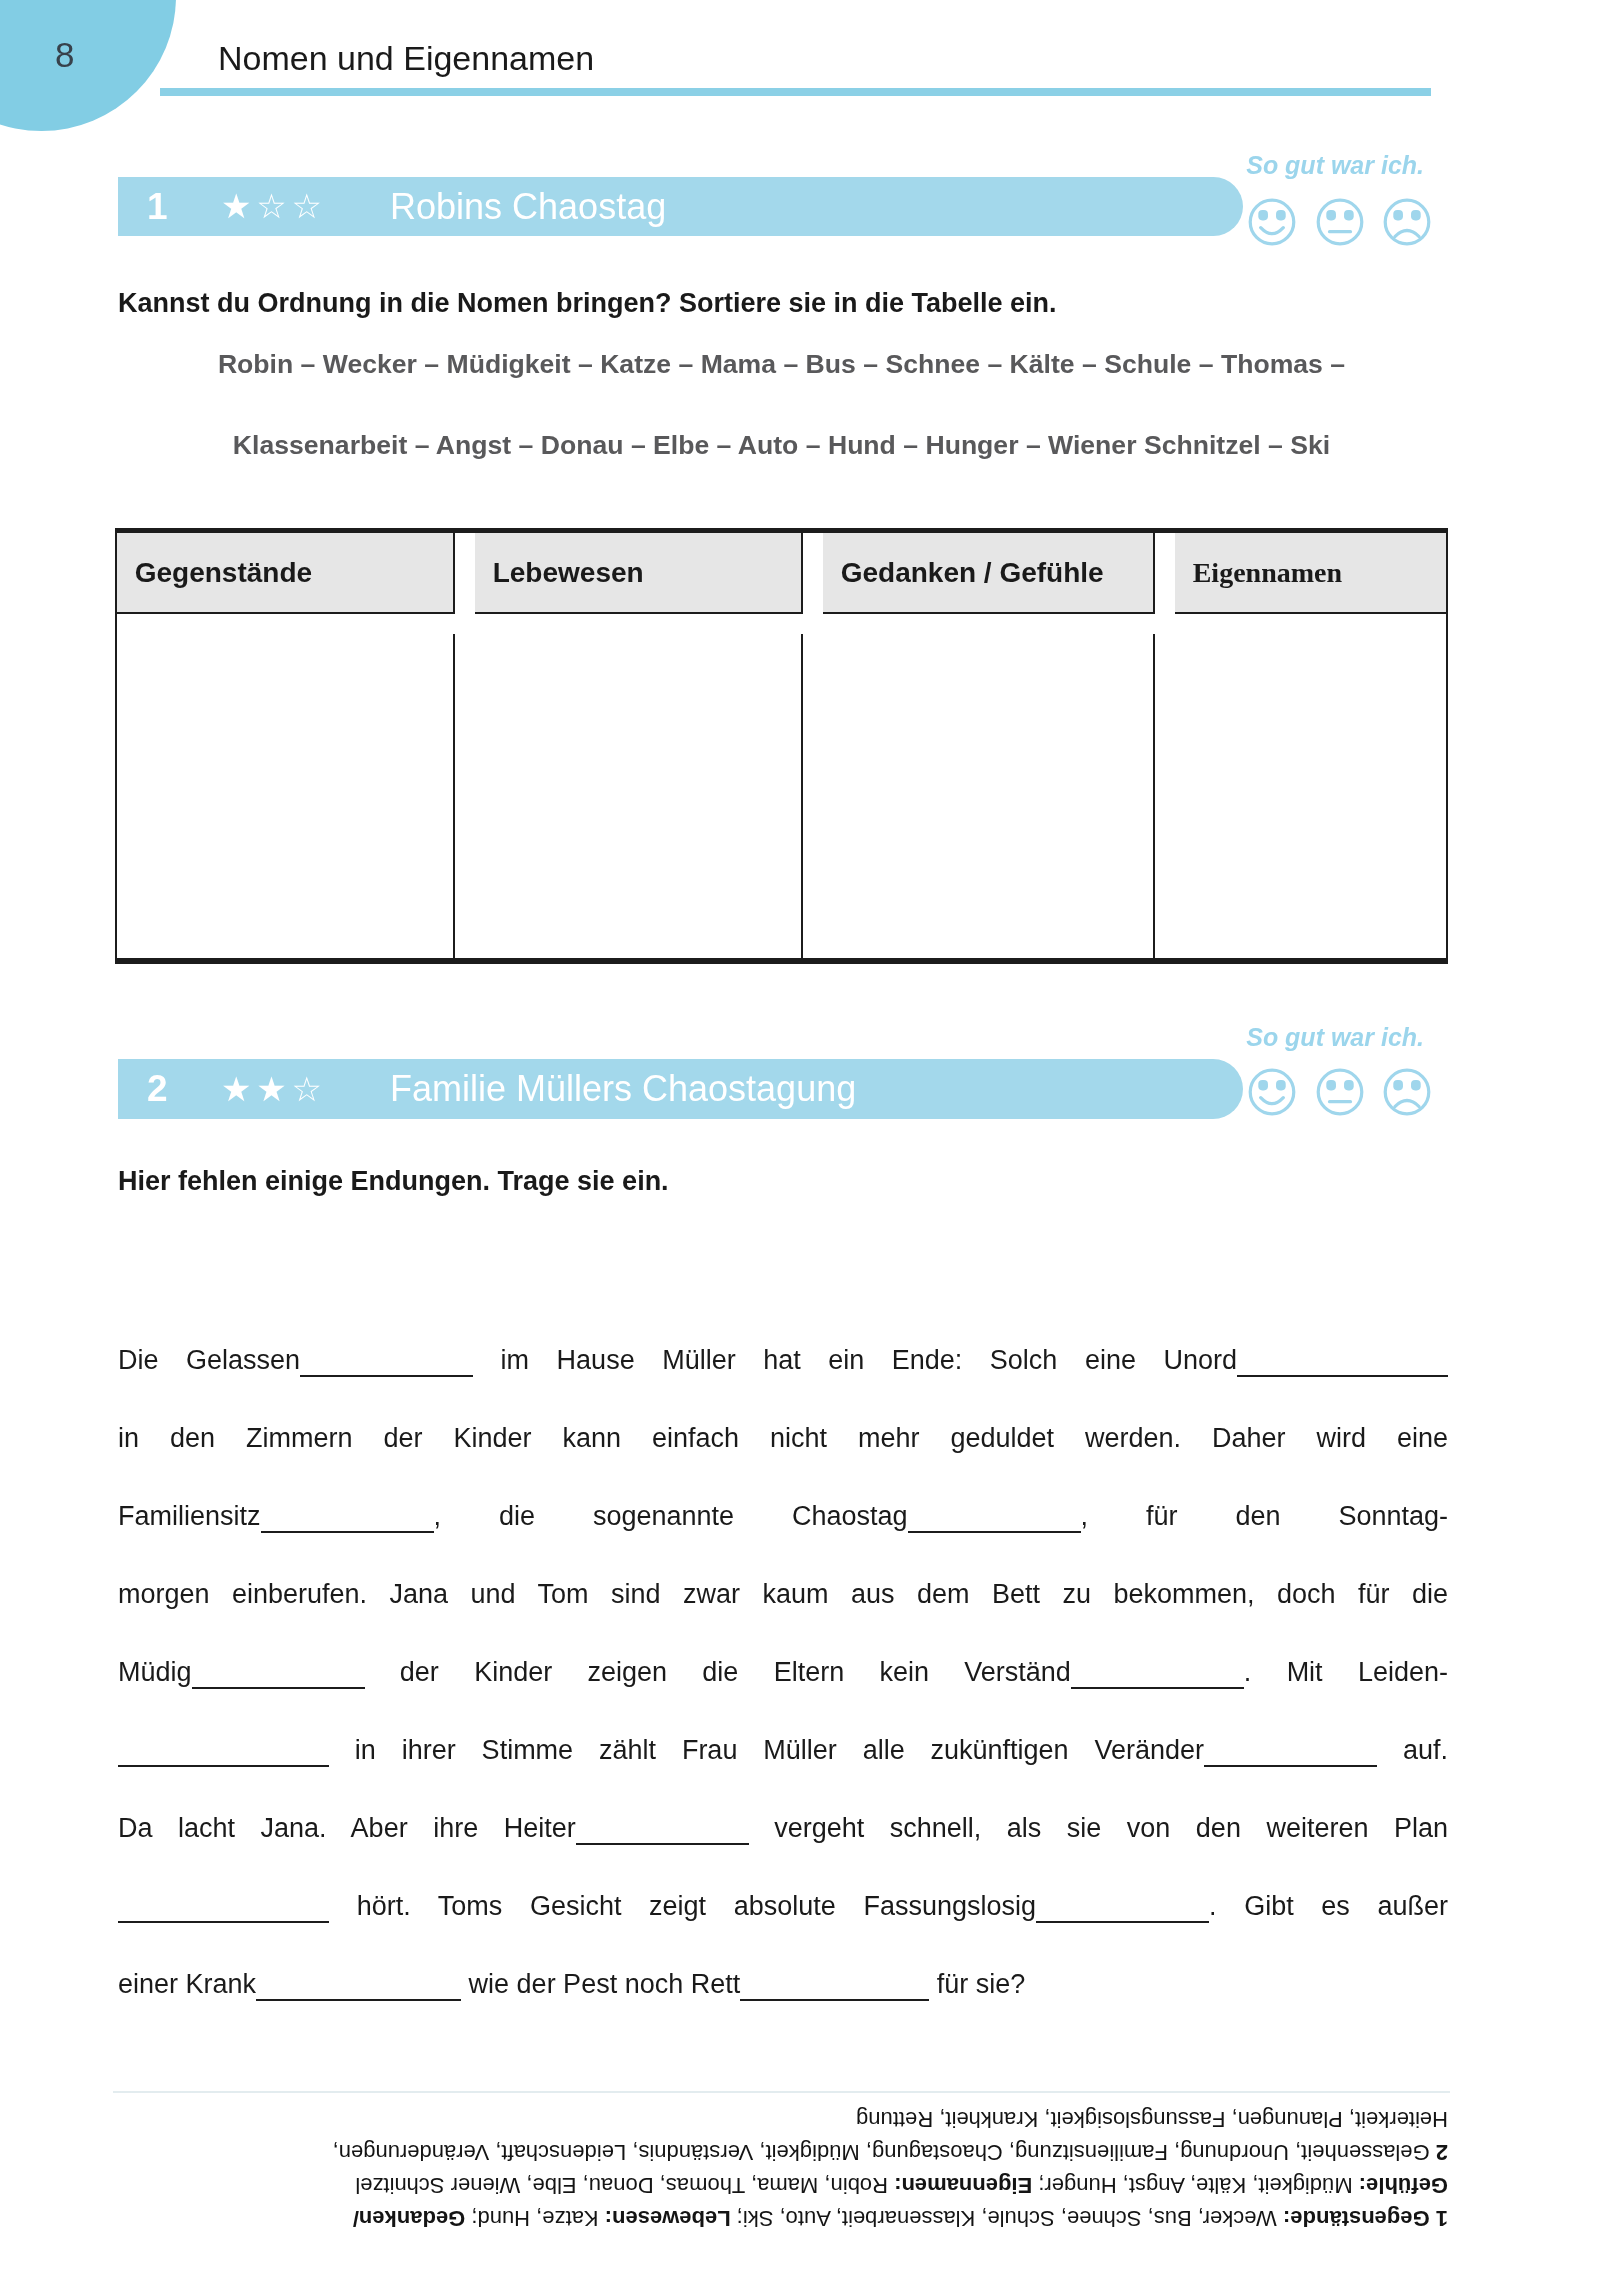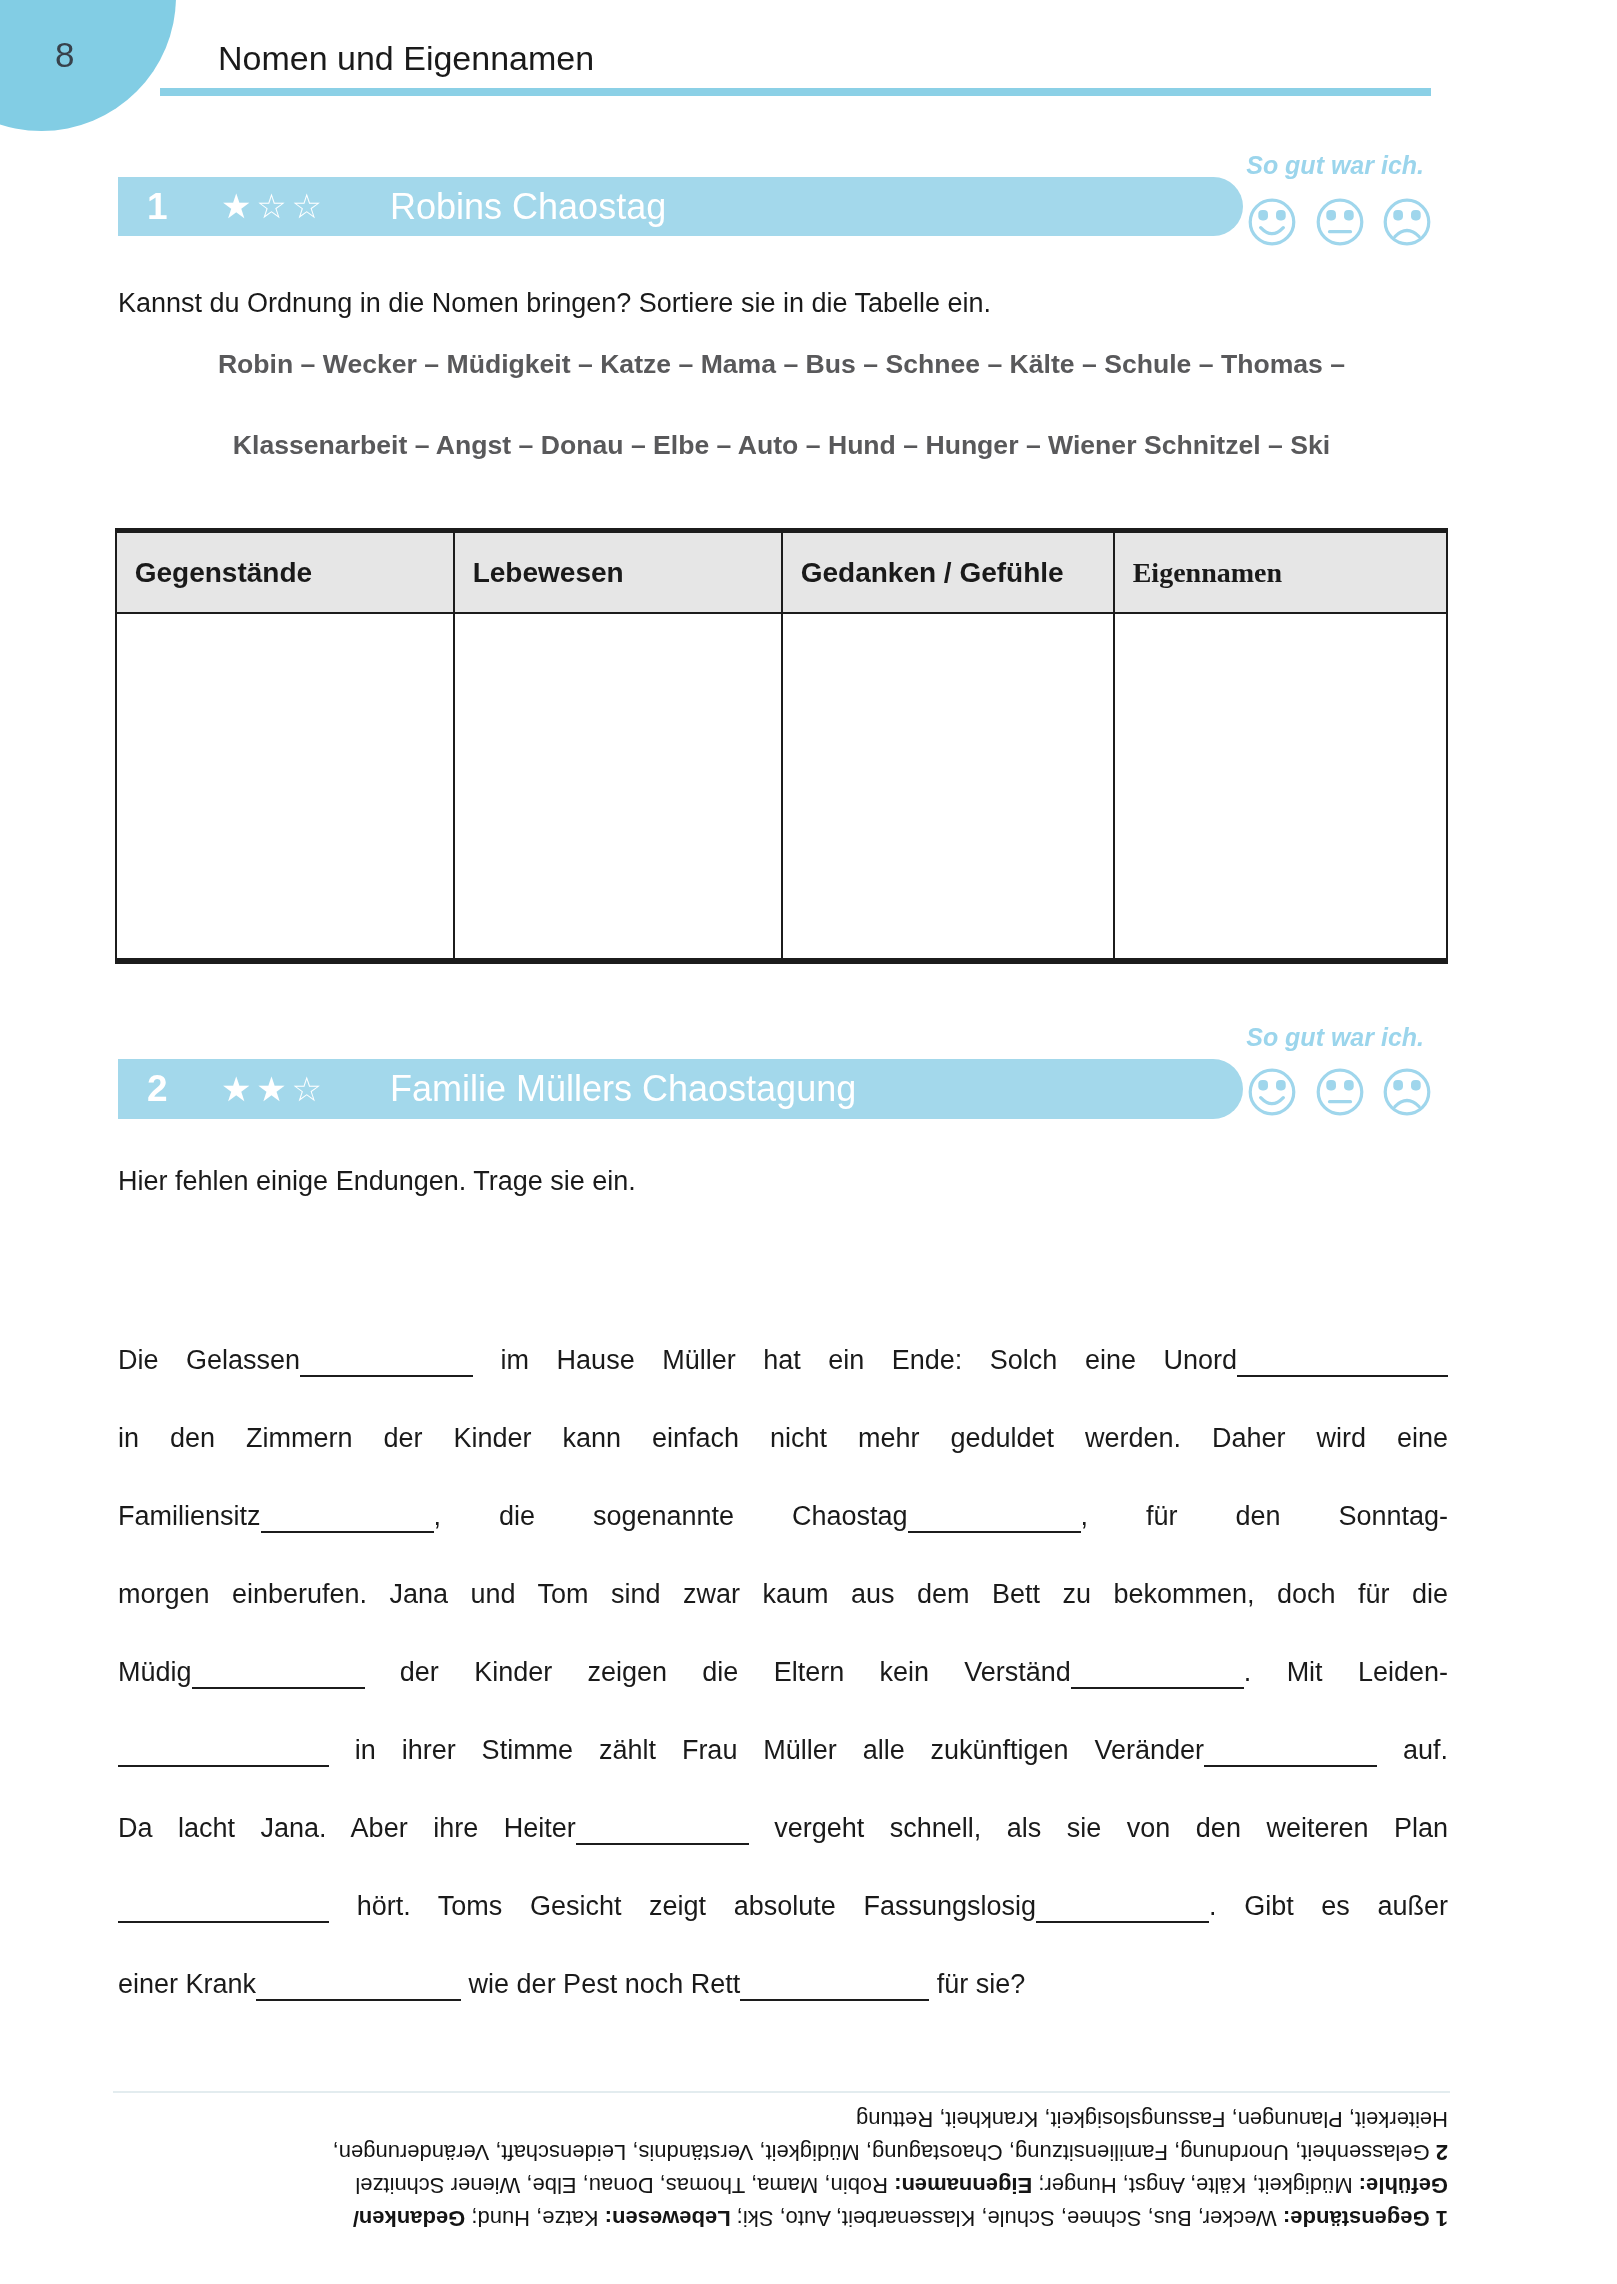--- a/index.html
+++ b/index.html
@@ -20,29 +20,29 @@
   .ex-bar .num{position:absolute;left:29px;top:0;line-height:59px;font-size:37px;font-weight:bold;}
   .ex-bar .stars{position:absolute;left:103px;top:0;line-height:59px;font-size:34px;letter-spacing:4.8px;}
   .ex-bar .title{position:absolute;left:272px;top:0;line-height:59px;font-size:36px;font-weight:normal;}
 
   
   .rating-label{position:absolute;left:1208px;width:216px;text-align:right;font-size:25px;
                 font-style:italic;font-weight:bold;color:#9bd5ec;}
   .smiley-row{position:absolute;left:1247px;display:flex;gap:17.7px;}
   .smiley-row svg{display:block;}
 
-  .instruction{position:absolute;left:118px;font-size:27px;font-weight:normal;white-space:nowrap;}
+  .instruction{position:absolute;left:118px;font-size:27px;font-weight:bold;white-space:nowrap;}
 
   .word-list{position:absolute;left:115px;top:324px;width:1333px;text-align:center;
              font-size:26.6px;font-weight:bold;color:#59595b;line-height:81px;white-space:nowrap;}
 
   
   .sort-table{position:absolute;left:115px;top:528px;width:1333px;height:436px;box-sizing:border-box;
               border:solid #1c1c1c;border-width:5.6px 2.4px 6.4px 2.4px;
-              display:grid;grid-template-columns:338px 328px 332px 1fr;grid-template-rows:81px 1fr;}
+              display:grid;grid-template-columns:338px 328px 332px 1fr;grid-template-rows:81px 1fr;gap:20px;}
   .sort-table .th{background:#e6e6e6;border-bottom:2.4px solid #1c1c1c;border-right:2.4px solid #1c1c1c;
                   display:flex;align-items:center;padding-left:17.7px;font-weight:bold;font-size:28px;}
   .sort-table .th.last{border-right:none;font-family:Liberation Serif, serif;}
   .sort-table .td{border-right:2.4px solid #1c1c1c;background:#ffffff;}
   .sort-table .td.last{border-right:none;}
 
   .tip{position:absolute;left:118px;top:1205px;width:1225px;font-size:29px;font-weight:bold;
        color:#79c5e0;line-height:44px;}
 
   

